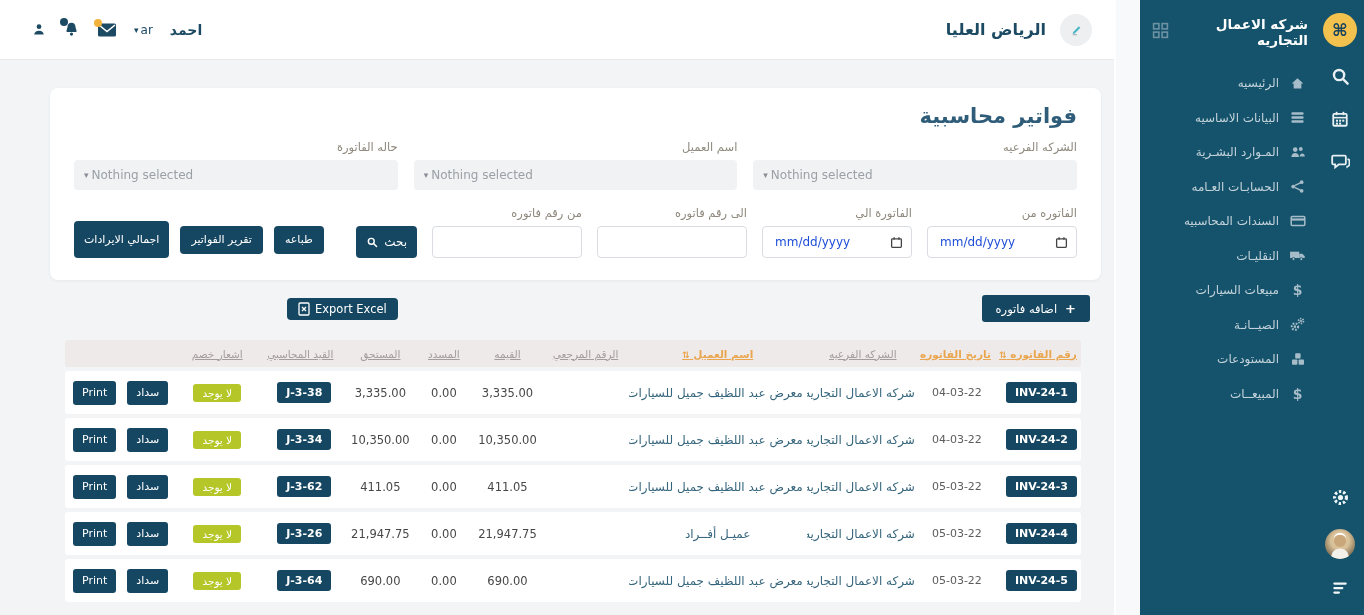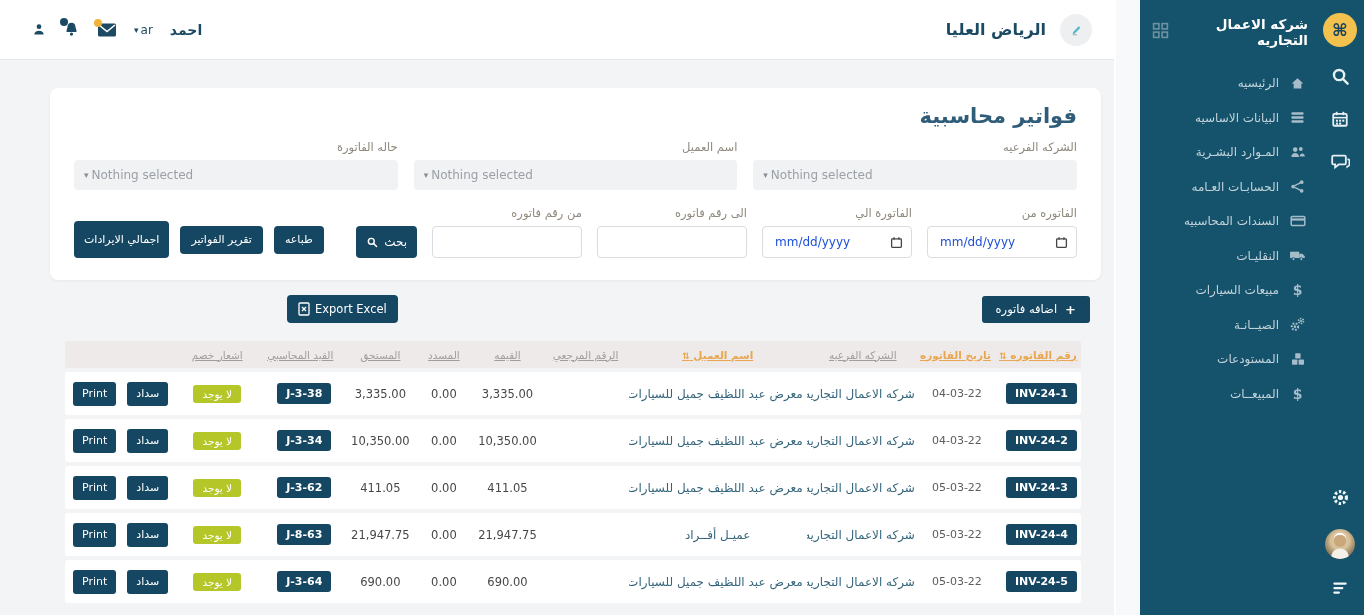--- a/index.html
+++ b/index.html
@@ -64,21 +64,21 @@
   .btn-search { height:32px; padding:0 10px; font-size:12px; direction:ltr; }
   .btn-mid { height:28px; padding:0 11px; font-size:11px;align-items:center; }
   .btn-tall { height:37px; padding:0 10px; font-size:11px; }
   .row2-spacer { flex:1; }
   .left-btns { display:flex; gap:11px; align-items:center; }
 
   
   .actions-row { display:flex; justify-content:space-between; align-items:center; margin:15px 24px 0 50px; }
   .btn-add { height:27px; padding:0 14px; font-size:11.5px; border-radius:3px; gap:8px; }
   .plus-g { font-size:13px; font-weight:bold; }
-  .btn-export { height:28px; padding:0 11px; font-size:11.5px; border-radius:4px; direction:ltr; margin-left:237px; }
+  .btn-export { height:22px; padding:0 11px; font-size:11.5px; border-radius:4px; direction:ltr; margin-left:237px; }
 
   
   .table-wrap { margin:14px 33px 0 65px; }
   table { width:100%; table-layout:fixed; border-collapse:separate; border-spacing:0 4px; }
   thead td { background:#efeaea; height:27px; font-size:10.5px; color:#a39d9d; text-align:center; padding:0 4px;
              white-space:nowrap; overflow:hidden;text-decoration:underline; }
   thead td:first-child { border-radius:0 3px 3px 0; }
   thead td:last-child  { border-radius:3px 0 0 3px; }
   thead td.sortable { color:#e9a64f; font-weight:bold; cursor:pointer; }
   .sort-g { font-size:9px; }
@@ -476,21 +476,21 @@
         </tr>
         <tr>
           <td><span class="badge-navy ltr">INV-24-4</span></td>
           <td class="cell-date"><span class="ltr">05-03-22</span></td>
           <td>شركه الاعمال التجاريه</td>
           <td>عميـل أفــراد</td>
           <td></td>
           <td class="cell-num">21,947.75</td>
           <td class="cell-num">0.00</td>
           <td class="cell-num">21,947.75</td>
-          <td><span class="badge-navy ltr">J-8-63</span></td>
+          <td><span class="badge-navy ltr">J-3-26</span></td>
           <td><span class="badge-lime">لا يوجد</span></td>
           <td class="cell-actions">
             <button class="btn-row">سداد</button>
             <button class="btn-row">Print</button>
           </td>
         </tr>
         <tr>
           <td><span class="badge-navy ltr">INV-24-5</span></td>
           <td class="cell-date"><span class="ltr">05-03-22</span></td>
           <td>شركه الاعمال التجاريه</td>

